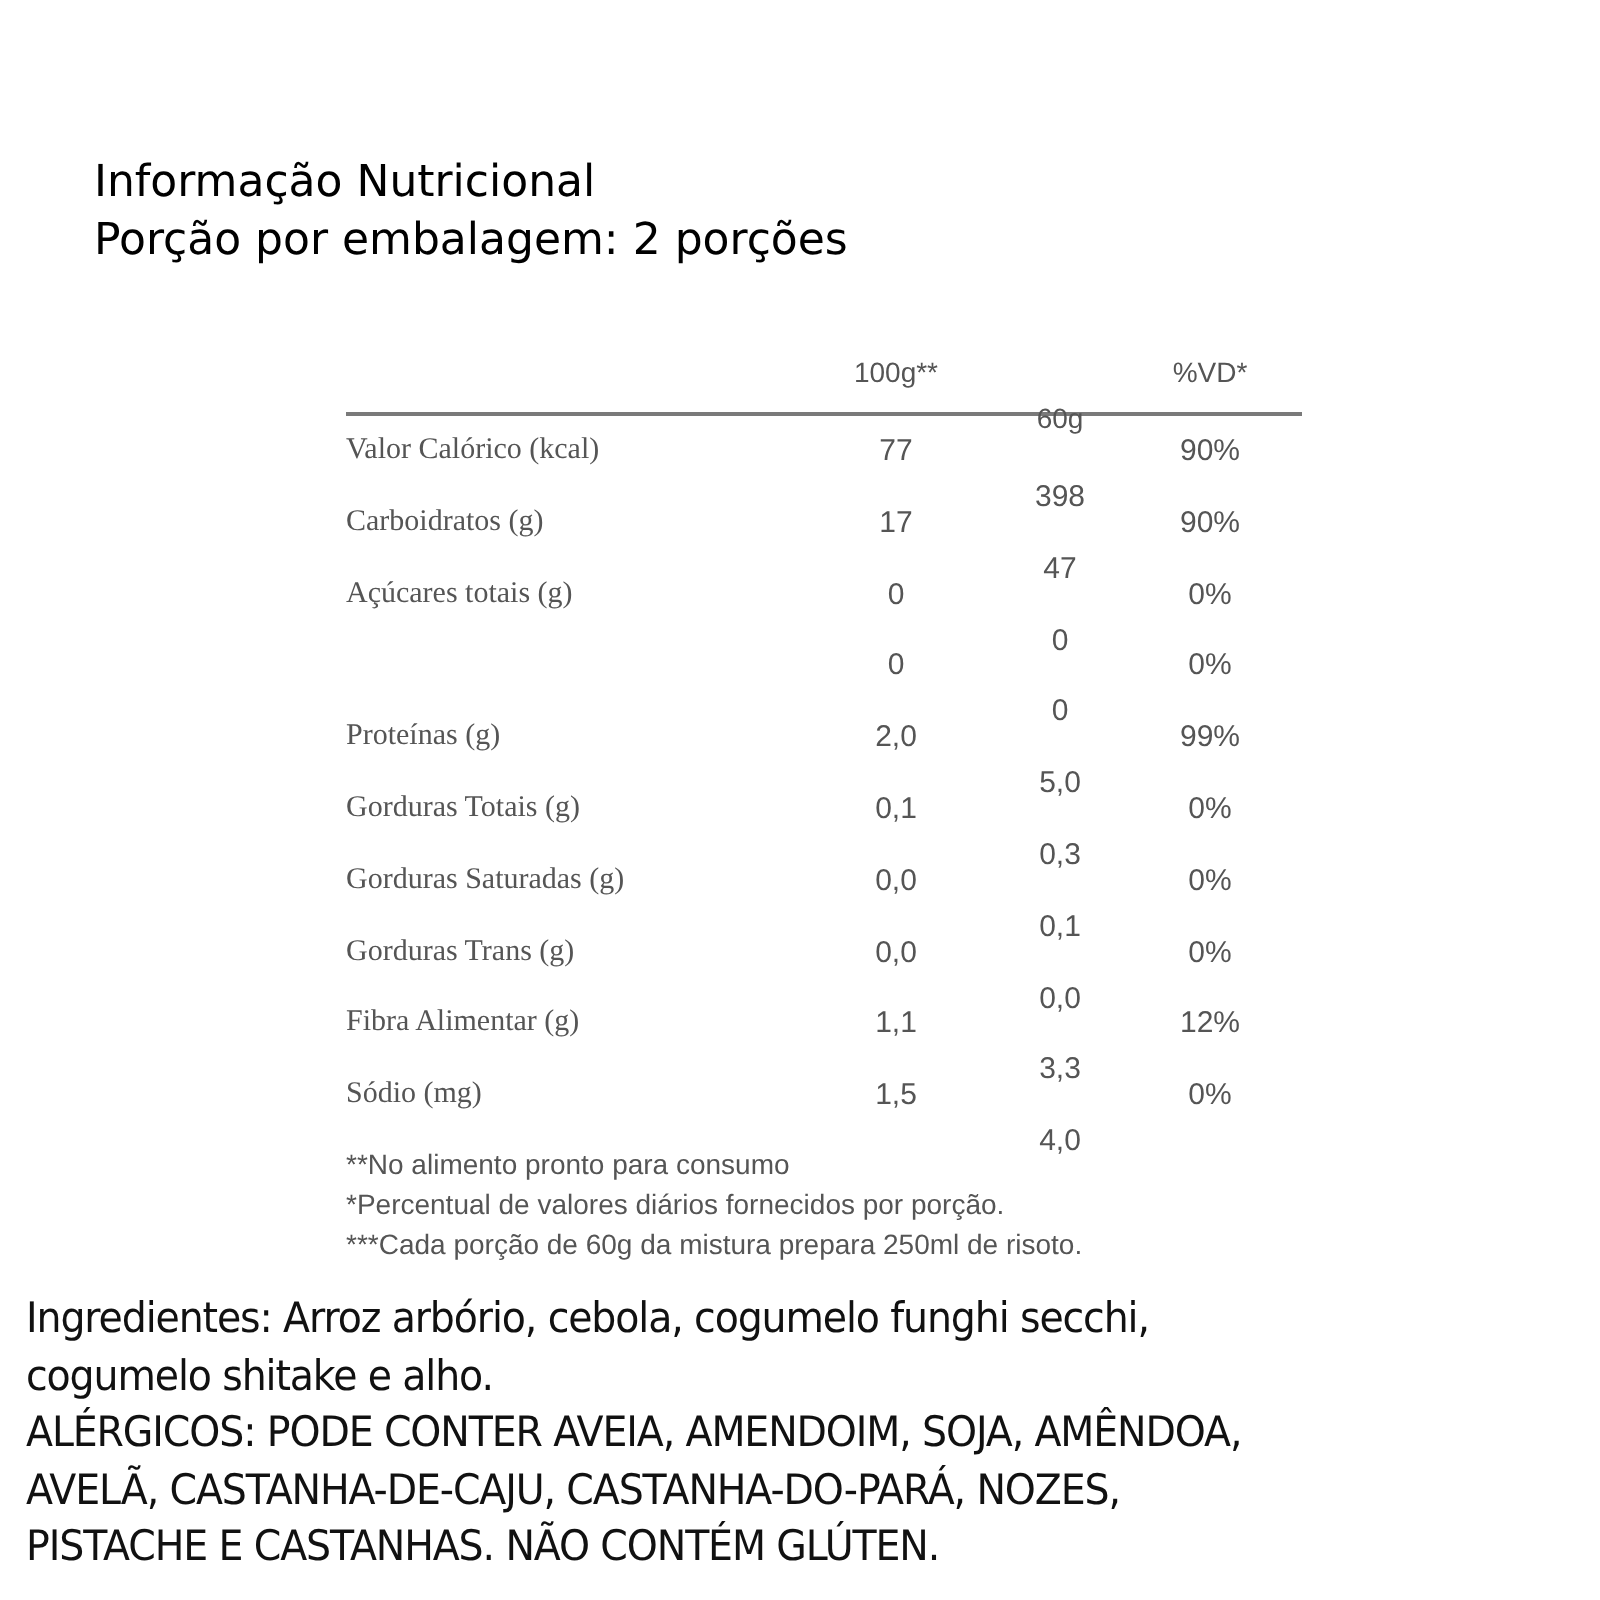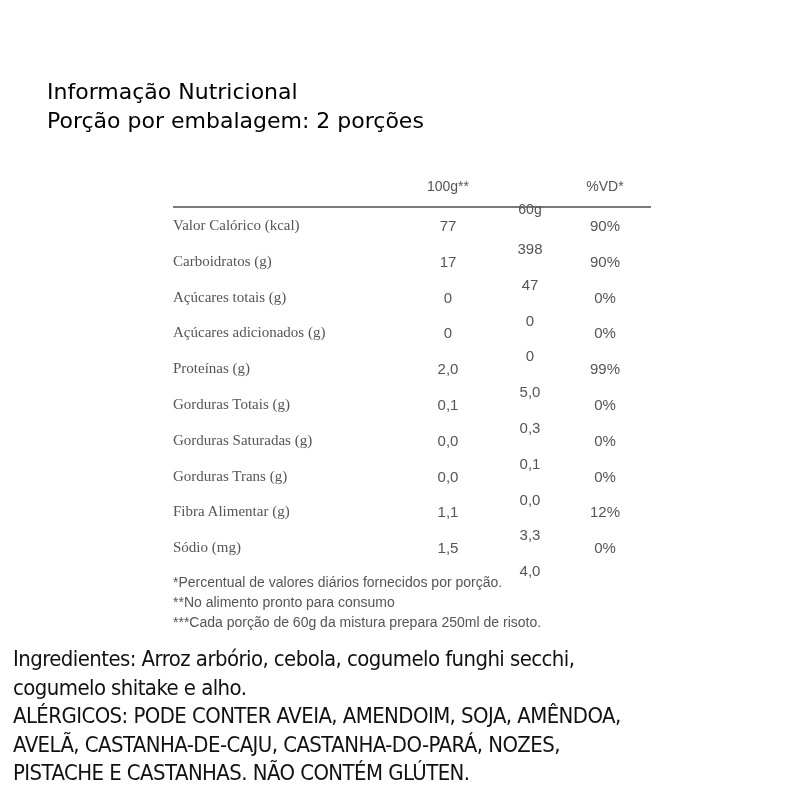--- a/index.html
+++ b/index.html
@@ -113,21 +113,20 @@
     <span class="col c2">47</span>
     <span class="col c3">90%</span>
   </div>
   <div class="trow">
     <span class="label">Açúcares totais (g)</span>
     <span class="col c1">0</span>
     <span class="col c2">0</span>
     <span class="col c3">0%</span>
   </div>
   <div class="trow">
-    <span class="label">Açúcares adicionados (g)</span>
     <span class="col c1">0</span>
     <span class="col c2">0</span>
     <span class="col c3">0%</span>
   </div>
   <div class="trow">
     <span class="label">Proteínas (g)</span>
     <span class="col c1">2,0</span>
     <span class="col c2">5,0</span>
     <span class="col c3">99%</span>
   </div>
@@ -156,22 +155,22 @@
     <span class="col c3">12%</span>
   </div>
   <div class="trow">
     <span class="label">Sódio (mg)</span>
     <span class="col c1">1,5</span>
     <span class="col c2">4,0</span>
     <span class="col c3">0%</span>
   </div>
 
   <div class="footnotes">
+    <div>**No alimento pronto para consumo</div>
     <div>*Percentual de valores diários fornecidos por porção.</div>
-    <div>**No alimento pronto para consumo</div>
     <div>***Cada porção de 60g da mistura prepara 250ml de risoto.</div>
   </div>
 </div>
 
 <div class="ingredients">
   <div>Ingredientes: Arroz arbório, cebola, cogumelo funghi secchi,</div>
   <div>cogumelo shitake e alho.</div>
   <div>ALÉRGICOS: PODE CONTER AVEIA, AMENDOIM, SOJA, AMÊNDOA,</div>
   <div>AVELÃ, CASTANHA-DE-CAJU, CASTANHA-DO-PARÁ, NOZES,</div>
   <div>PISTACHE E CASTANHAS. NÃO CONTÉM GLÚTEN.</div>

